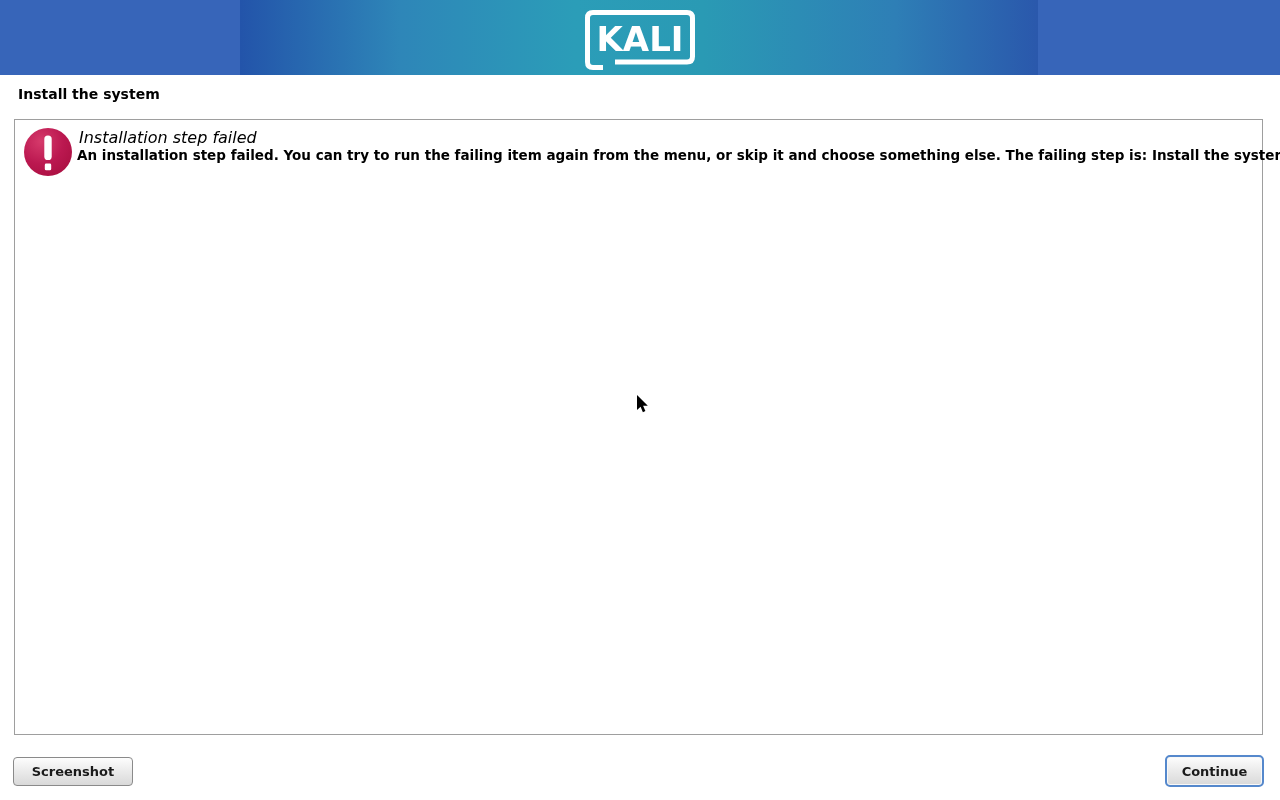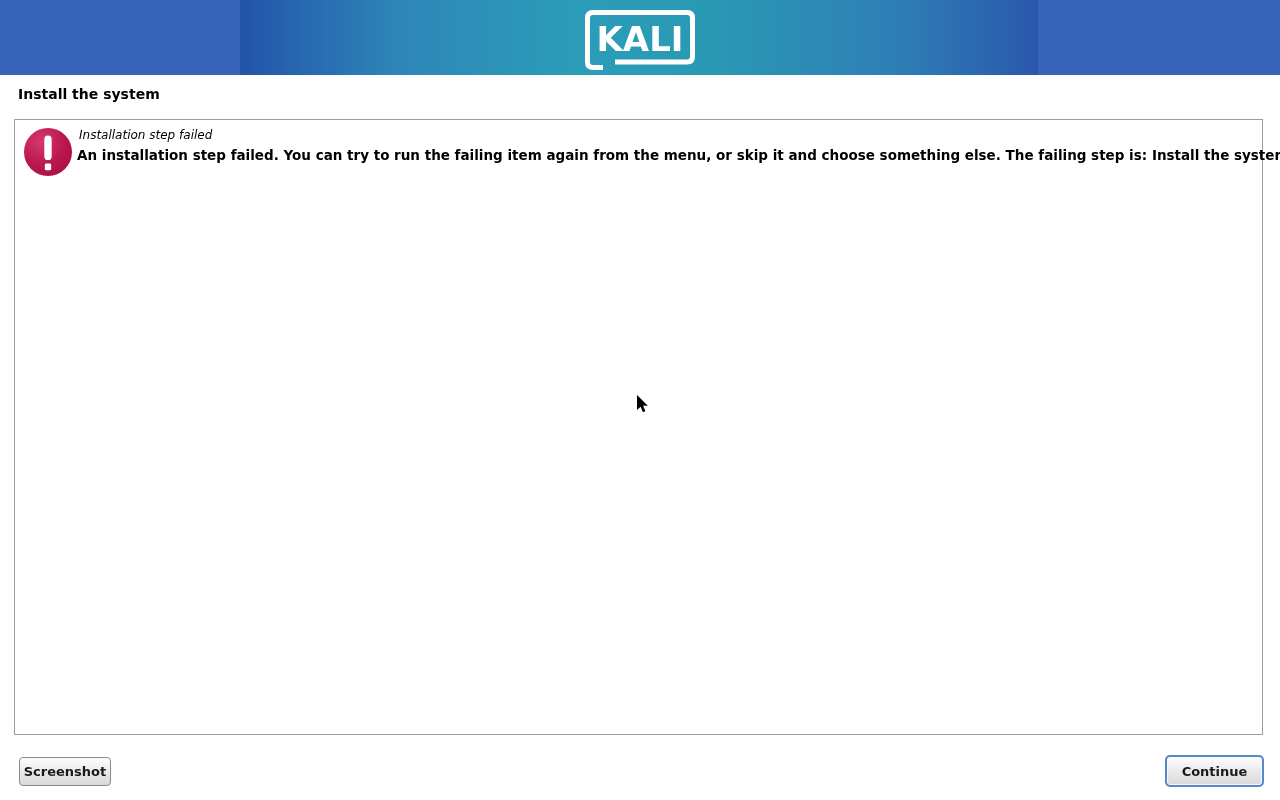--- a/index.html
+++ b/index.html
@@ -48,43 +48,43 @@
     width: 1249px; height: 616px;
     background: #ffffff;
     border: 1px solid #9e9e9e;
   }
   .error-icon {
     position: absolute; left: 9px; top: 8px;
     width: 48px; height: 48px;
   }
   .error-title {
     position: absolute; left: 64px; top: 8px;
-    font-size: 12px; font-style: italic; color: #000000;
+    font-size: 16px; font-style: italic; color: #000000;
     white-space: nowrap;
   }
   .error-message {
     position: absolute; left: 62px; top: 27px;
     font-size: 13.5px; font-weight: bold; color: #000000;
     white-space: nowrap;
   }
 
   
   .btn {
     position: absolute;
     font-family: "DejaVu Sans", "Liberation Sans", sans-serif;
     font-size: 13px; font-weight: bold; color: #1a1a1a;
     background: linear-gradient(#fdfdfd, #ececec 45%, #d9d9d9);
     border: 1px solid #8a8a8a;
     border-radius: 4px;
     cursor: pointer;
     text-align: center;
   }
   .btn-screenshot {
-    left: 19px; top: 757px;
-    width: 92px; height: 29px;
+    left: 13px; top: 757px;
+    width: 120px; height: 29px;
   }
   .btn-continue {
     left: 1165px; top: 755px;
     width: 99px; height: 32px;
     border: 2px solid #5588cc;
     border-radius: 5px;
     box-shadow: inset 0 0 0 1px #f8f8f8;
   }
 
   

